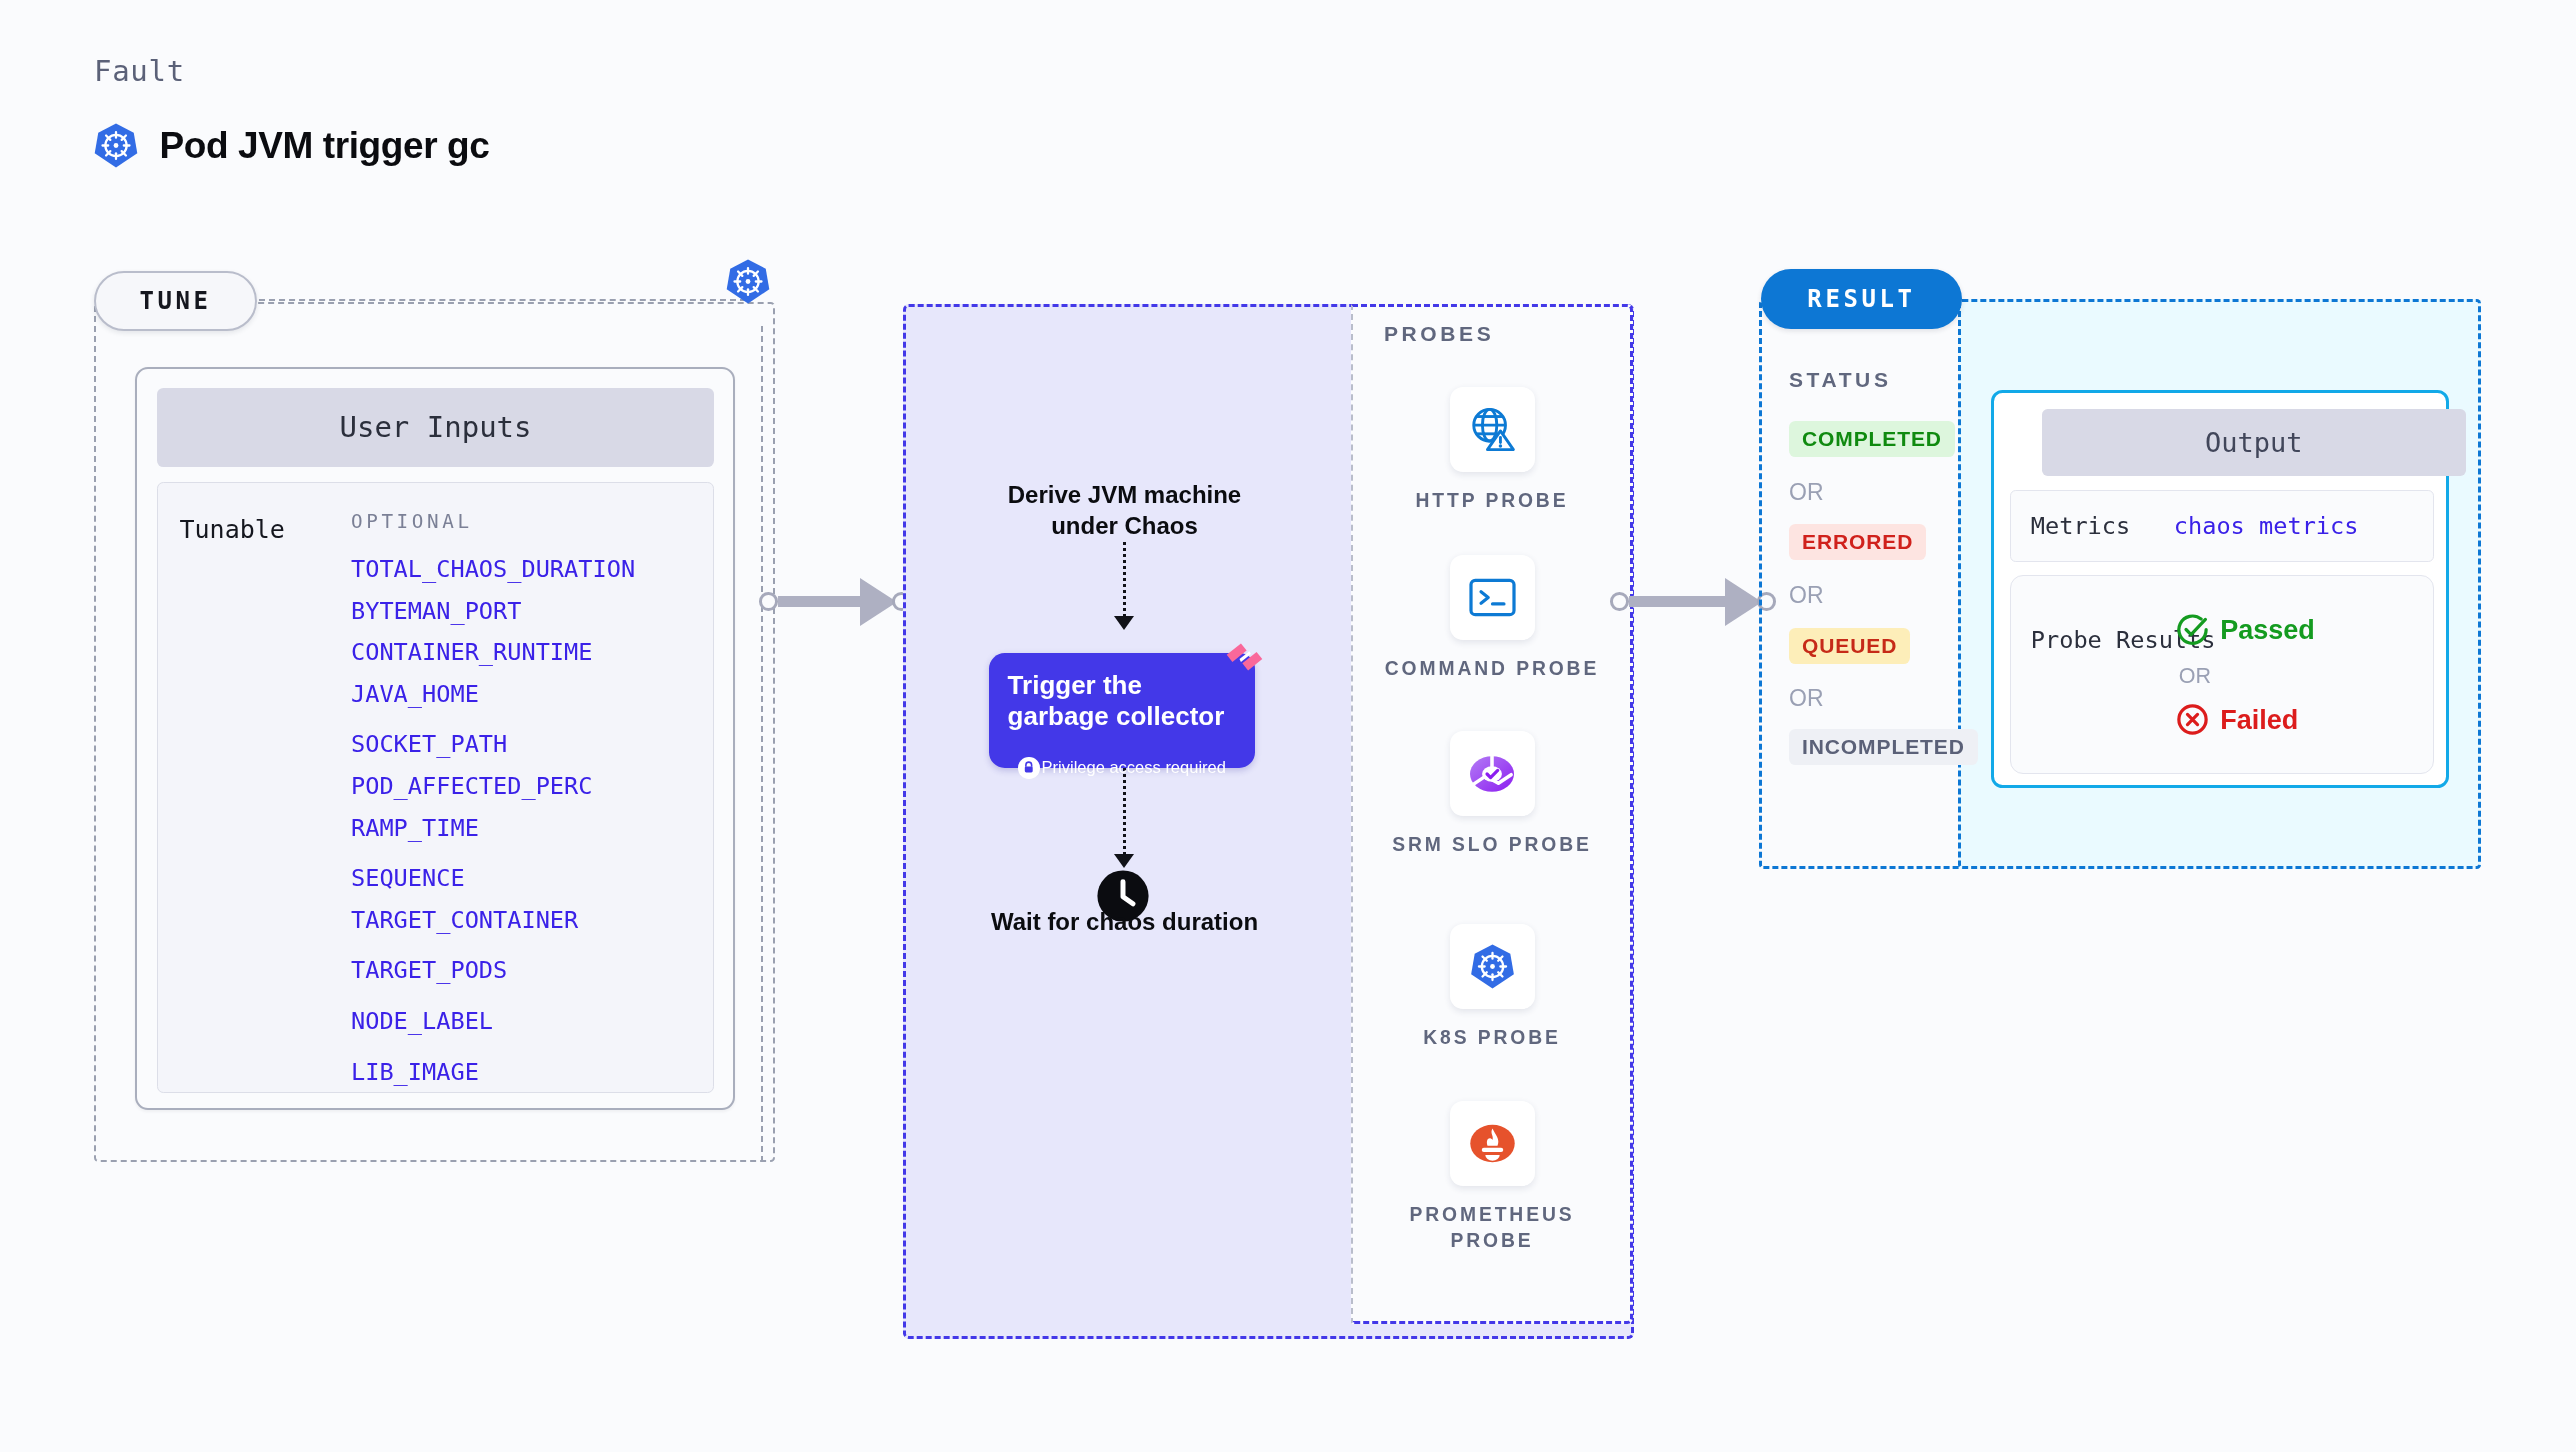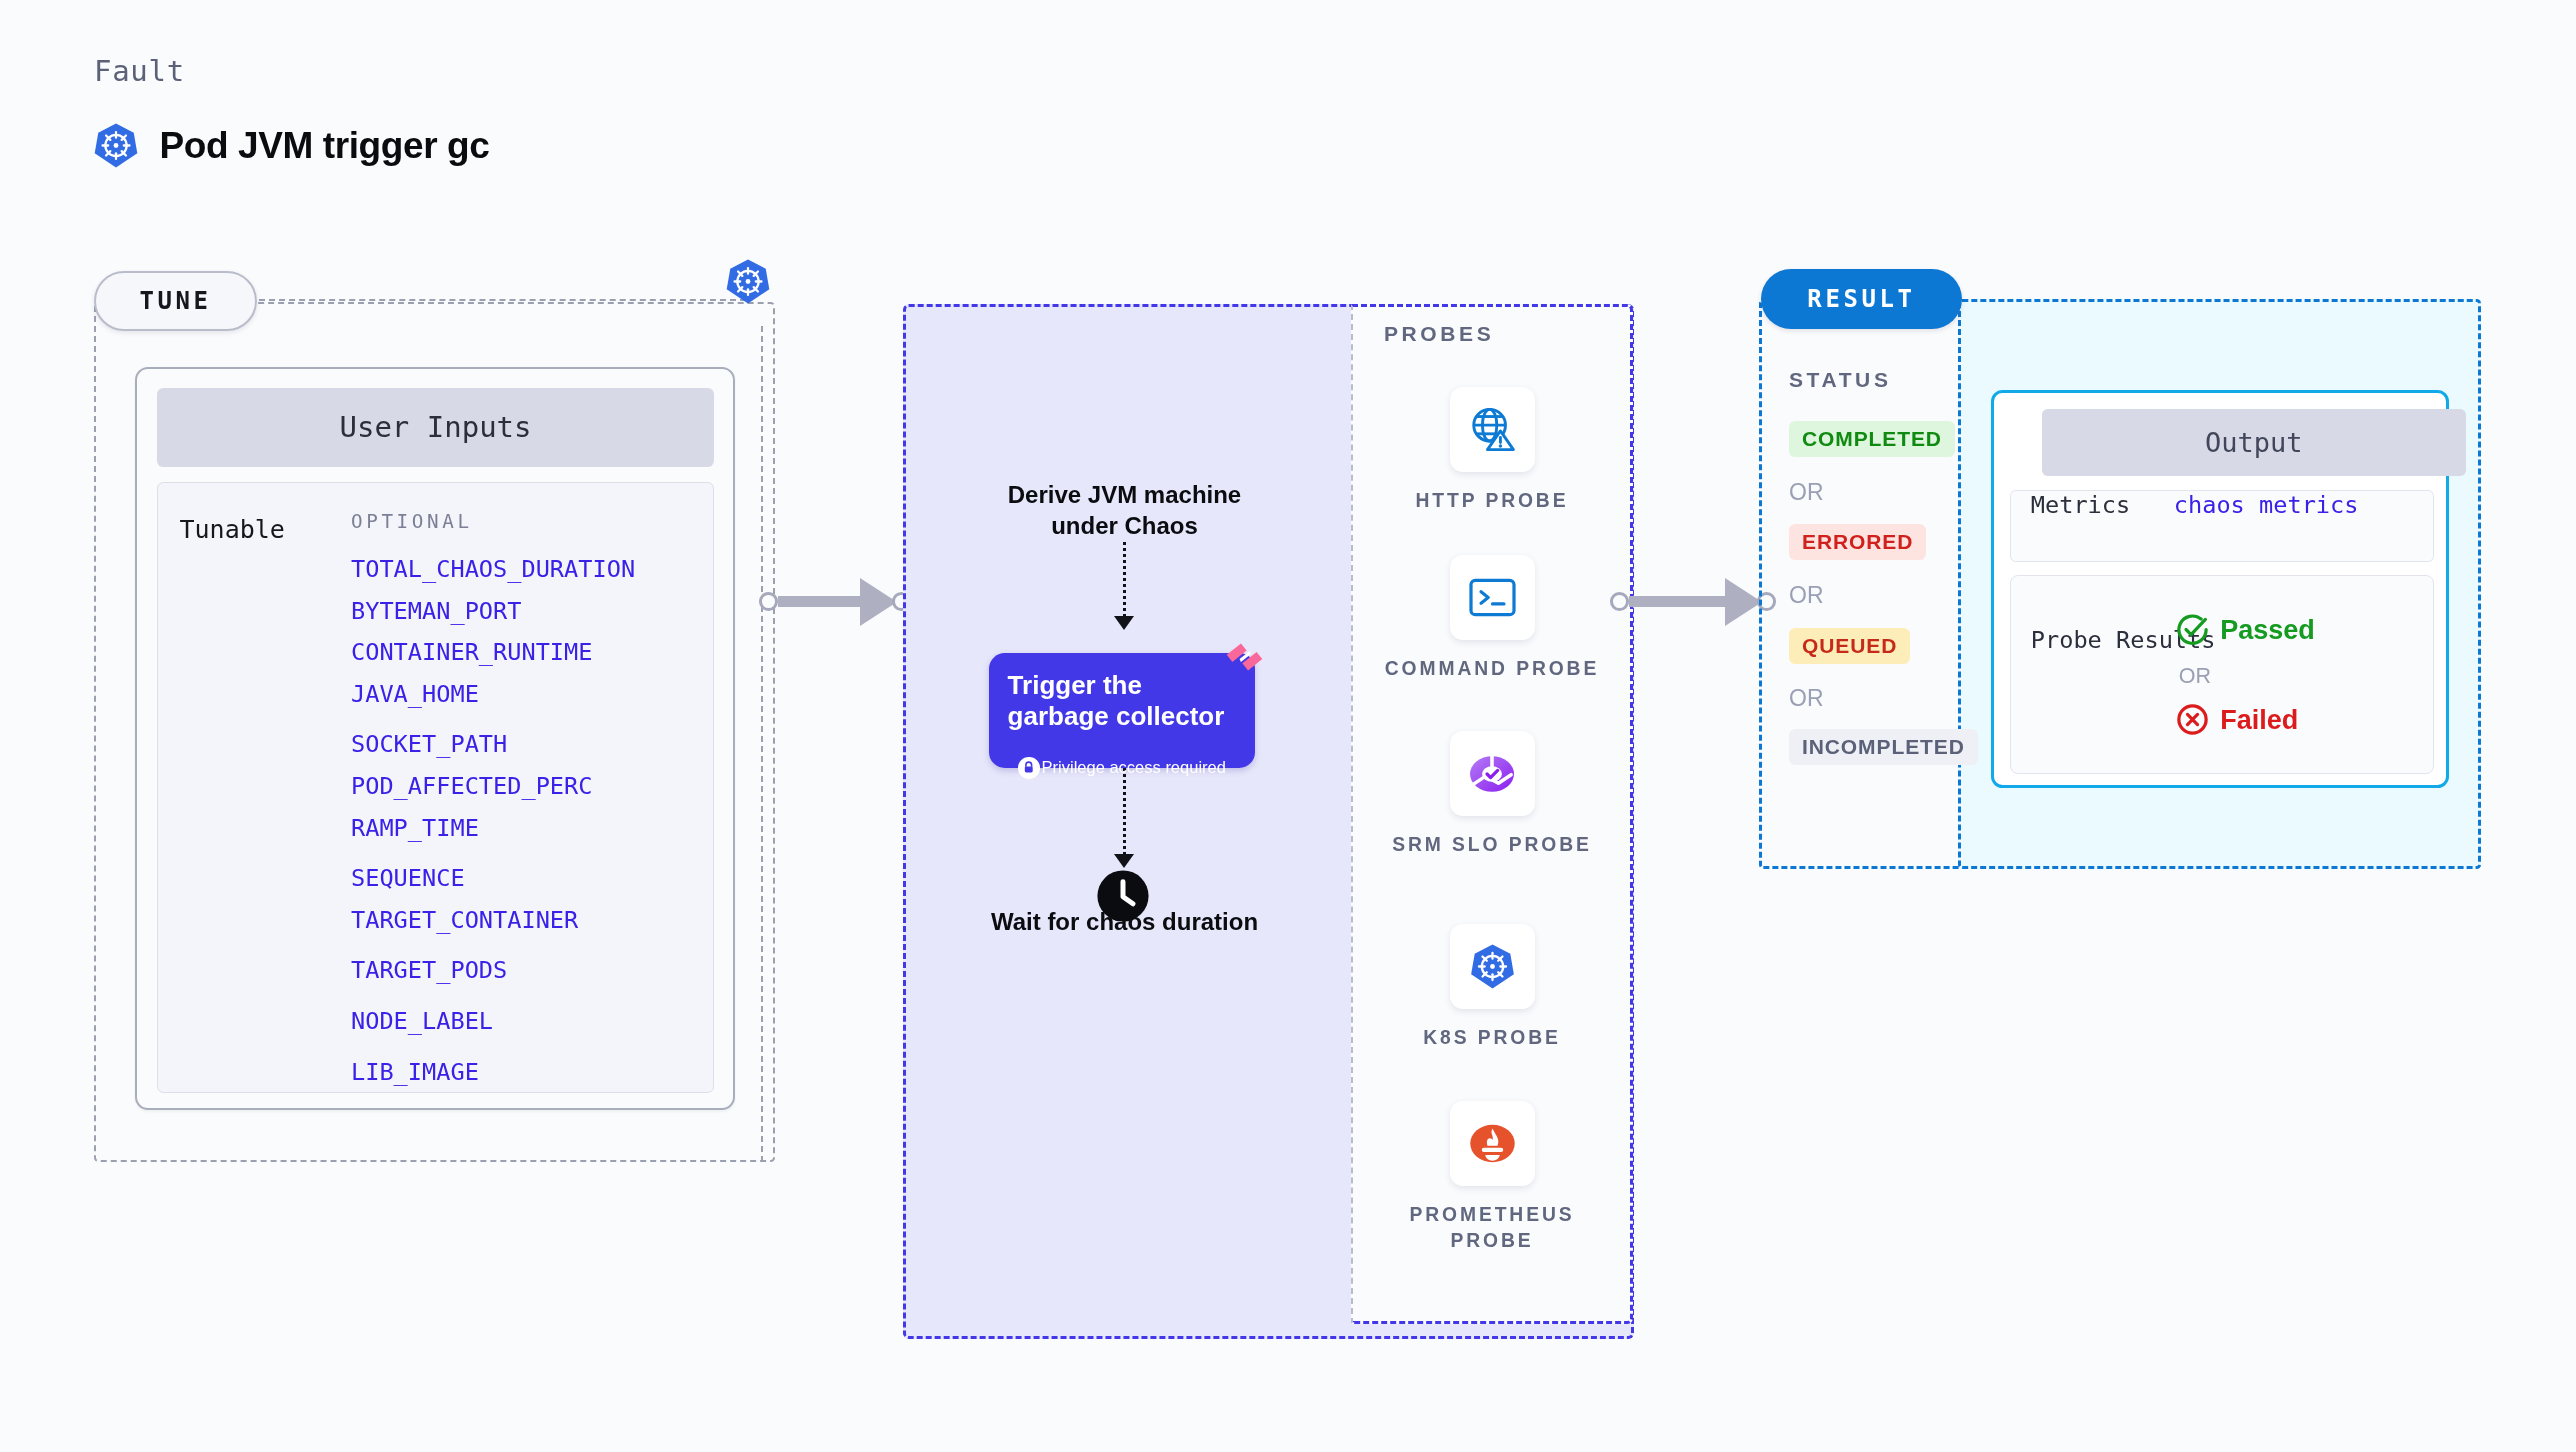--- a/index.html
+++ b/index.html
@@ -211,30 +211,30 @@
   }
   .out-head {
     position: absolute; left: 15.8px; top: 15.8px; width: 424px; height: 67px;
     background: #d8d9e6; border-radius: 5.7px;
     display: flex; align-items: center; justify-content: center;
     font-family: "DejaVu Sans Mono", monospace; font-size: 27px; color: #41465a; margin-left: 32px;
   }
   .out-metrics {
     position: absolute; left: 15.8px; top: 97px; width: 424px; height: 72px;
     background: #fafbfd; border: 1.4px solid #e3e5ee; border-radius: 5.7px;
-    display: flex; 
+    display: flex; align-items: center;
   }
   .out-m-key {
     margin-left: 20px; width: 143px;
     font-family: "DejaVu Sans Mono", monospace; font-size: 23.6px; color: #2b2f3c;
   }
   .out-m-val { font-family: "DejaVu Sans Mono", monospace; font-size: 23.6px; color: #3a21e8; }
   .out-probe {
     position: absolute; left: 15.8px; top: 182px; width: 424px; height: 199px;
-    background: #fafbfd; border: 1.4px solid #e3e5ee; border-radius: 8px;
+    background: #fafbfd; border: 1.4px solid #e3e5ee; border-radius: 13px;
   }
   .out-p-key {
     position: absolute; left: 20px; top: 49px;
     font-family: "DejaVu Sans Mono", monospace; font-size: 23.6px;
     color: #2b2f3c; line-height: 1.28;
   }
   .out-p-col { position: absolute; left: 165px; top: 37px; }
   .res-row { display: flex; align-items: center; gap: 11.5px; }
   .res-txt { font-size: 27px; font-weight: bold; }
   .res-pass { color: #149b20; }

